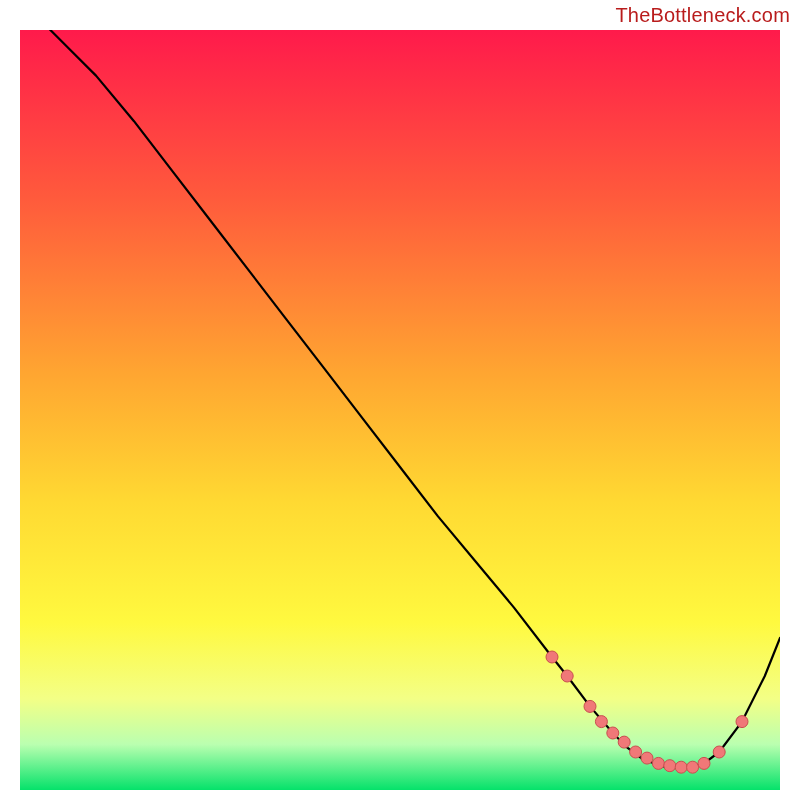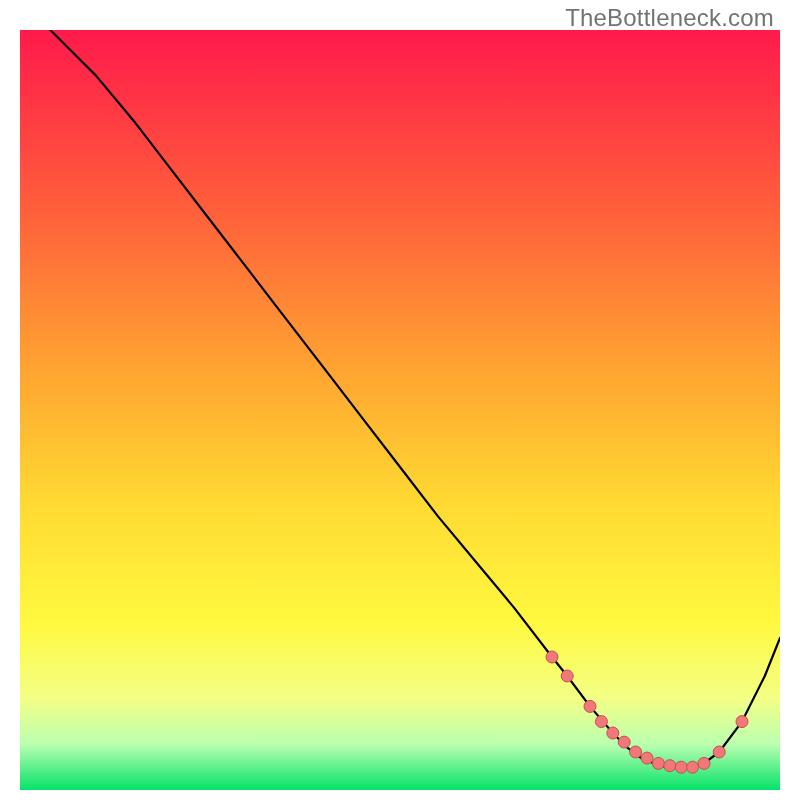--- a/index.html
+++ b/index.html
@@ -1,24 +1,24 @@
 <!DOCTYPE html>
 <html><head>
 <meta charset="utf-8">
 <style>
   * { margin: 0; padding: 0; box-sizing: border-box; }
   html, body { width: 800px; height: 800px; overflow: hidden; background: #fff; }
   .wrap { position: relative; width: 800px; height: 800px; }
   .attribution {
     position: absolute;
     top: 4px;
-    right: 26px;
+    right: 10px;
     font-family: Arial, Helvetica, sans-serif;
-    font-size: 24px;
-    color: #737373;
+    font-size: 20px;
+    color: #b91c1c;
     letter-spacing: 0.2px;
   }
   svg.plot {
     position: absolute;
     left: 20px;
     top: 30px;
     width: 760px;
     height: 760px;
     display: block;
   }

